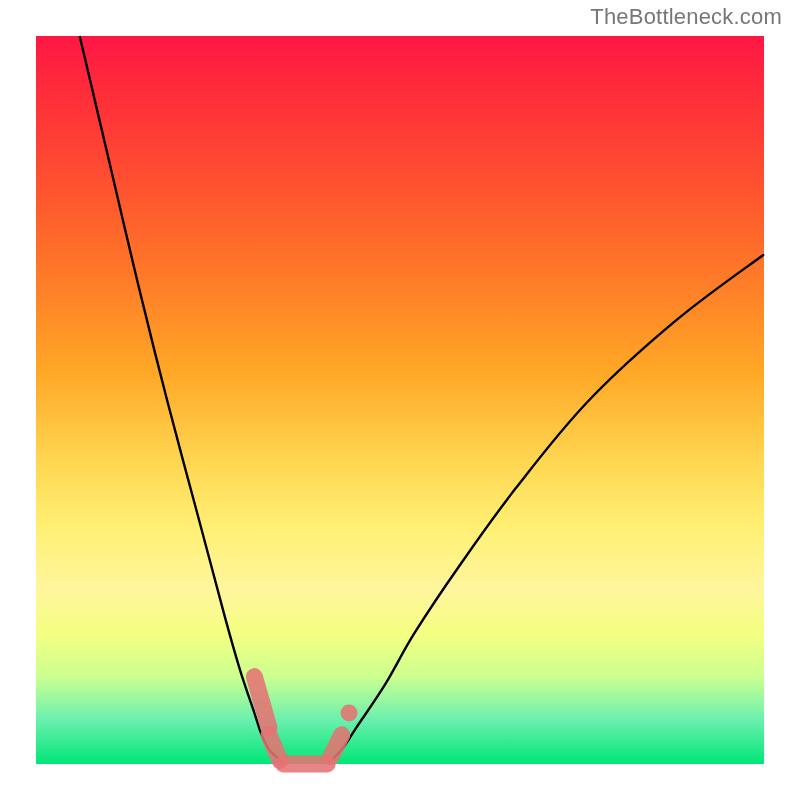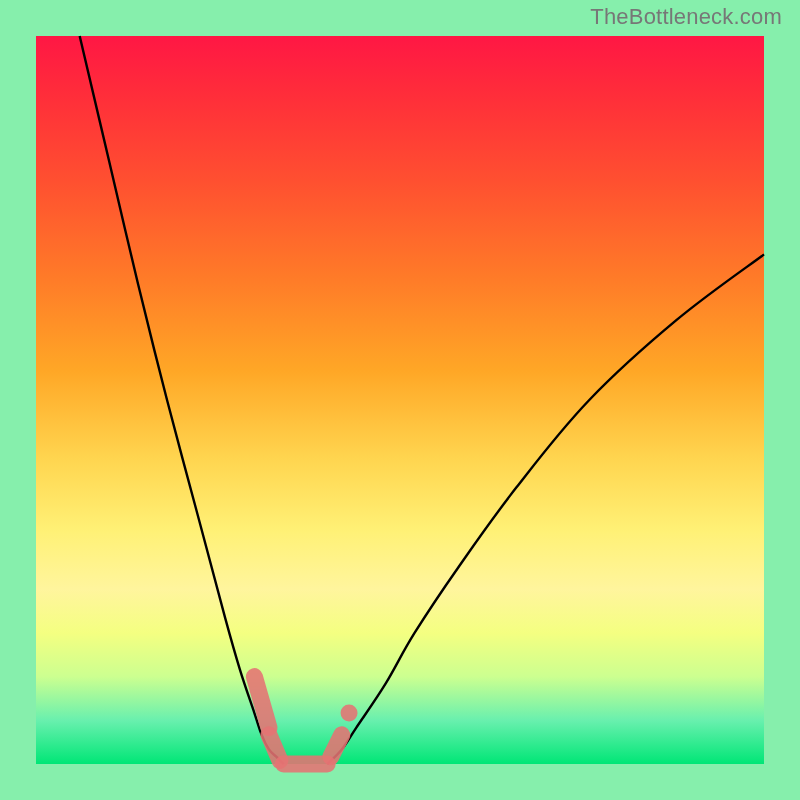--- a/index.html
+++ b/index.html
@@ -1,20 +1,20 @@
 <!DOCTYPE html>
 <html><head>
 <meta charset="utf-8">
 <style>
   * { margin: 0; padding: 0; box-sizing: border-box; }
   html, body { width: 800px; height: 800px; overflow: hidden; background: #000; }
   .outer {
     width: 800px;
     height: 800px;
-    background: #86efac;
+    background: #ffffff;
     position: relative;
   }
   .plot {
     position: absolute;
     left: 36px;
     top: 36px;
     width: 728px;
     height: 728px;
     background: linear-gradient(to bottom,
       #ff1744 0%,

